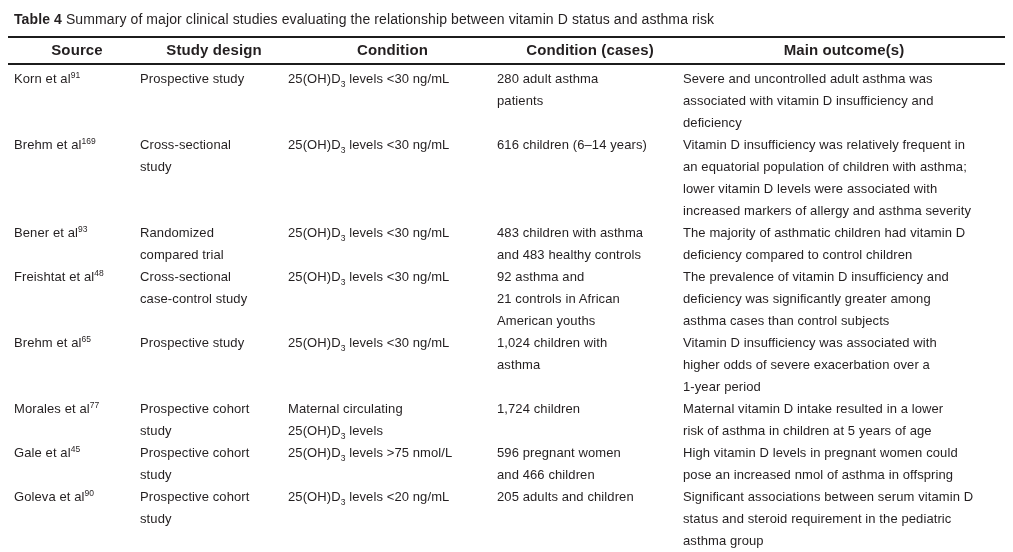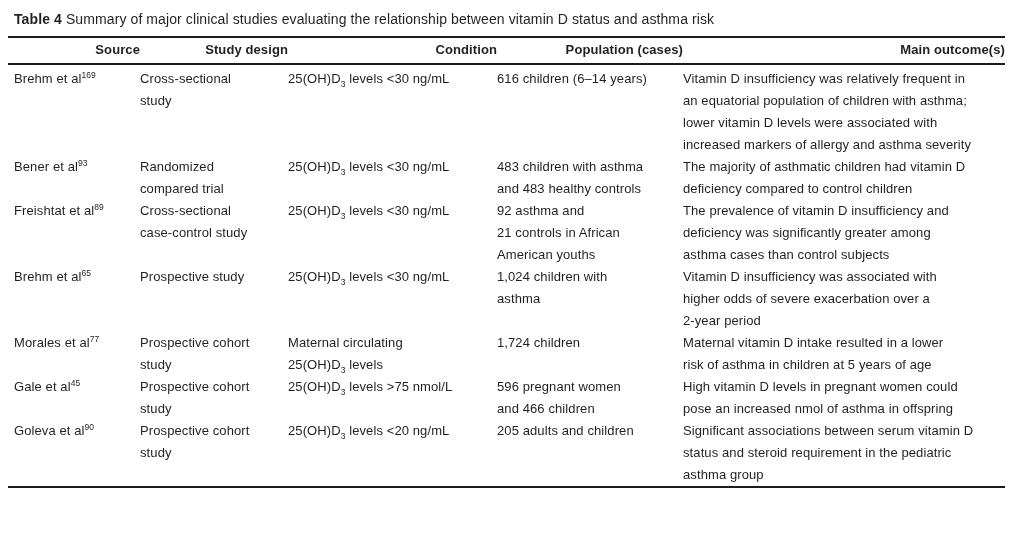--- a/index.html
+++ b/index.html
@@ -31,22 +31,22 @@
     table-layout:fixed;
     border-collapse:collapse;
     border-bottom:2px solid var(--rule);
   }
   col.c-source{width:132px;}
   col.c-design{width:148px;}
   col.c-condition{width:209px;}
   col.c-population{width:186px;}
   col.c-outcome{width:322px;}
   thead th{
-    text-align:right;
-    font-size:13px;
+    text-align:center;
+    font-size:15px;
     font-weight:bold;
     line-height:16px;
     padding:4px 0 5px 0;
     border-top:2px solid var(--rule);
     border-bottom:2px solid var(--rule);
     letter-spacing:.1px;
   }
   thead th:first-child{padding-left:6px;}
   tbody td{
     vertical-align:top;
@@ -77,25 +77,35 @@
       <col class="c-design">
       <col class="c-condition">
       <col class="c-population">
       <col class="c-outcome">
     </colgroup>
     <thead>
       <tr>
         <th>Source</th>
         <th>Study design</th>
         <th>Condition</th>
-        <th>Population (cases)</th>
+        <th>Condition (cases)</th>
         <th>Main outcome(s)</th>
       </tr>
     </thead>
     <tbody>
+    <tr>
+      <td>Korn et al<sup>91</sup></td>
+      <td>Prospective study</td>
+      <td>25(OH)D<sub>3</sub> levels &lt;30 ng/mL</td>
+      <td>280 adult asthma
+patients</td>
+      <td>Severe and uncontrolled adult asthma was
+associated with vitamin D insufficiency and
+deficiency</td>
+    </tr>
 
     <tr>
       <td>Brehm et al<sup>169</sup></td>
       <td>Cross-sectional
 study</td>
       <td>25(OH)D<sub>3</sub> levels &lt;30 ng/mL</td>
       <td>616 children (6–14 years)</td>
       <td>Vitamin D insufficiency was relatively frequent in
 an equatorial population of children with asthma;
 lower vitamin D levels were associated with
@@ -107,41 +117,41 @@
       <td>Randomized
 compared trial</td>
       <td>25(OH)D<sub>3</sub> levels &lt;30 ng/mL</td>
       <td>483 children with asthma
 and 483 healthy controls</td>
       <td>The majority of asthmatic children had vitamin D
 deficiency compared to control children</td>
     </tr>
 
     <tr>
-      <td>Freishtat et al<sup>89</sup></td>
+      <td>Freishtat et al<sup>48</sup></td>
       <td>Cross-sectional
 case-control study</td>
       <td>25(OH)D<sub>3</sub> levels &lt;30 ng/mL</td>
       <td>92 asthma and
 21 controls in African
 American youths</td>
       <td>The prevalence of vitamin D insufficiency and
 deficiency was significantly greater among
 asthma cases than control subjects</td>
     </tr>
 
     <tr>
       <td>Brehm et al<sup>65</sup></td>
       <td>Prospective study</td>
       <td>25(OH)D<sub>3</sub> levels &lt;30 ng/mL</td>
       <td>1,024 children with
 asthma</td>
       <td>Vitamin D insufficiency was associated with
 higher odds of severe exacerbation over a
-2-year period</td>
+1-year period</td>
     </tr>
 
     <tr>
       <td>Morales et al<sup>77</sup></td>
       <td>Prospective cohort
 study</td>
       <td>Maternal circulating
 25(OH)D<sub>3</sub> levels</td>
       <td>1,724 children</td>
       <td>Maternal vitamin D intake resulted in a lower

